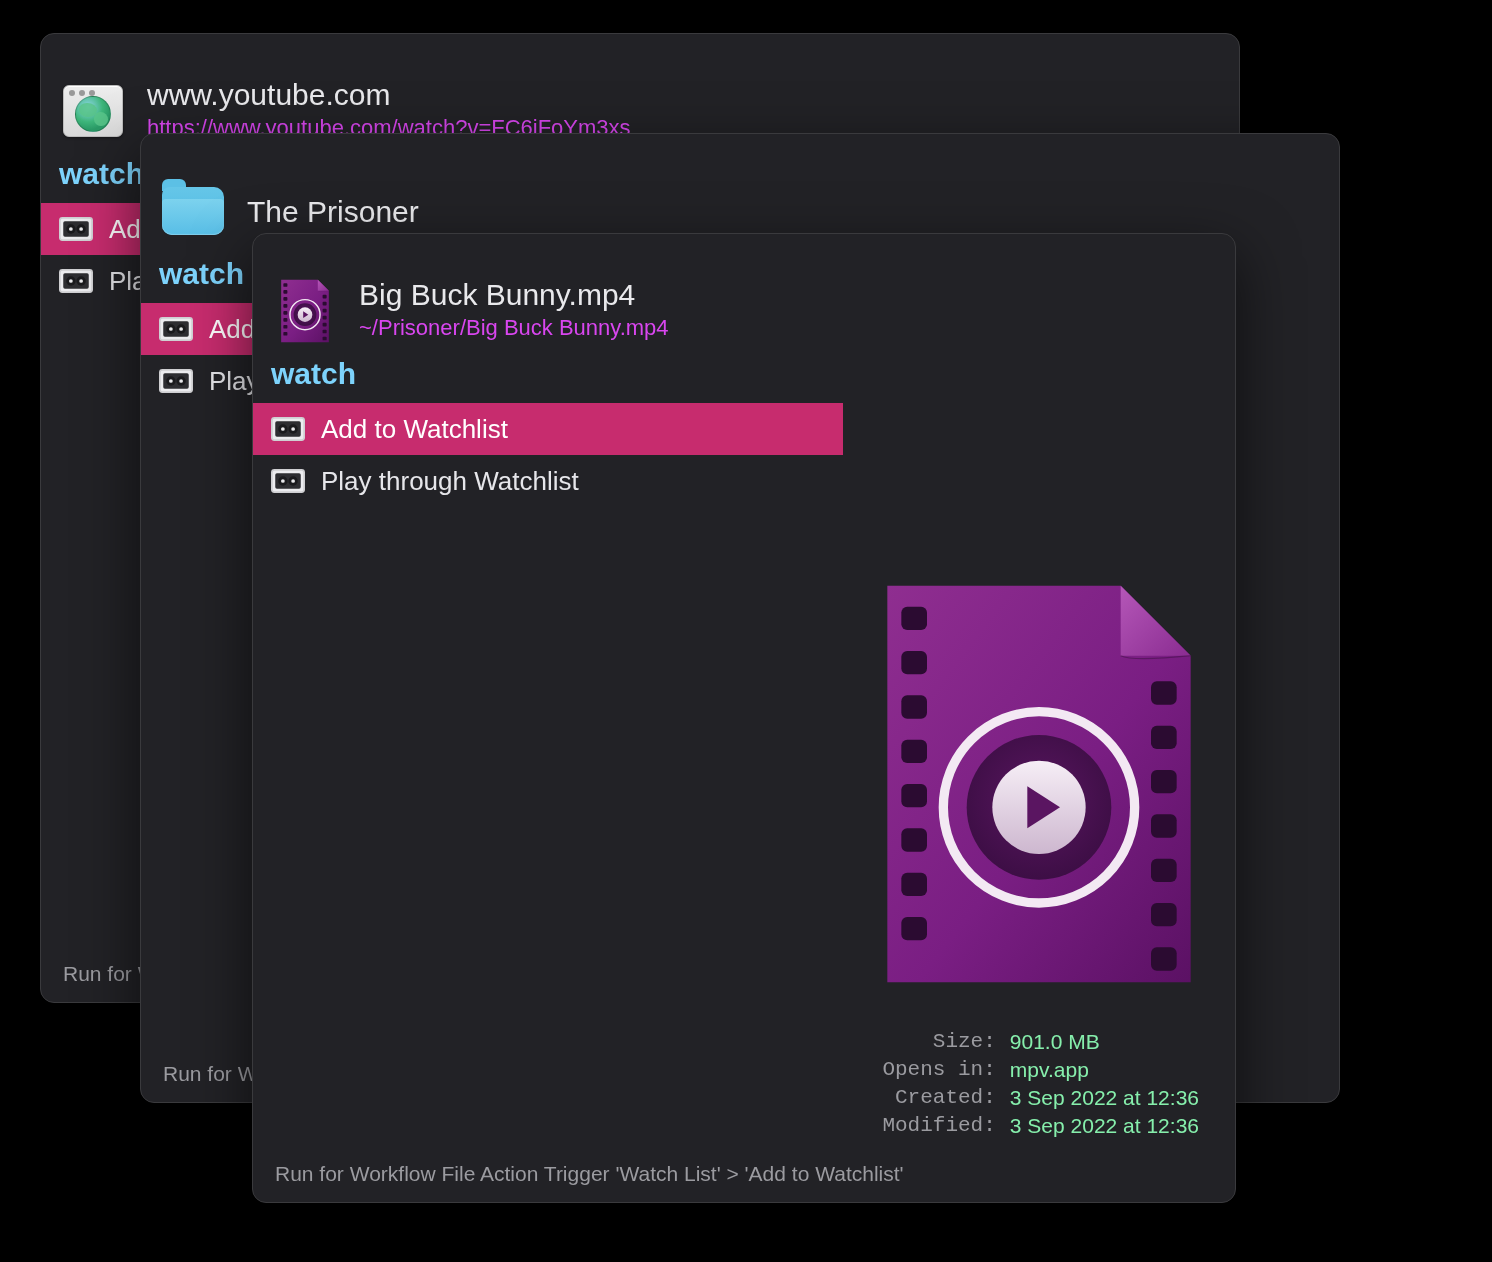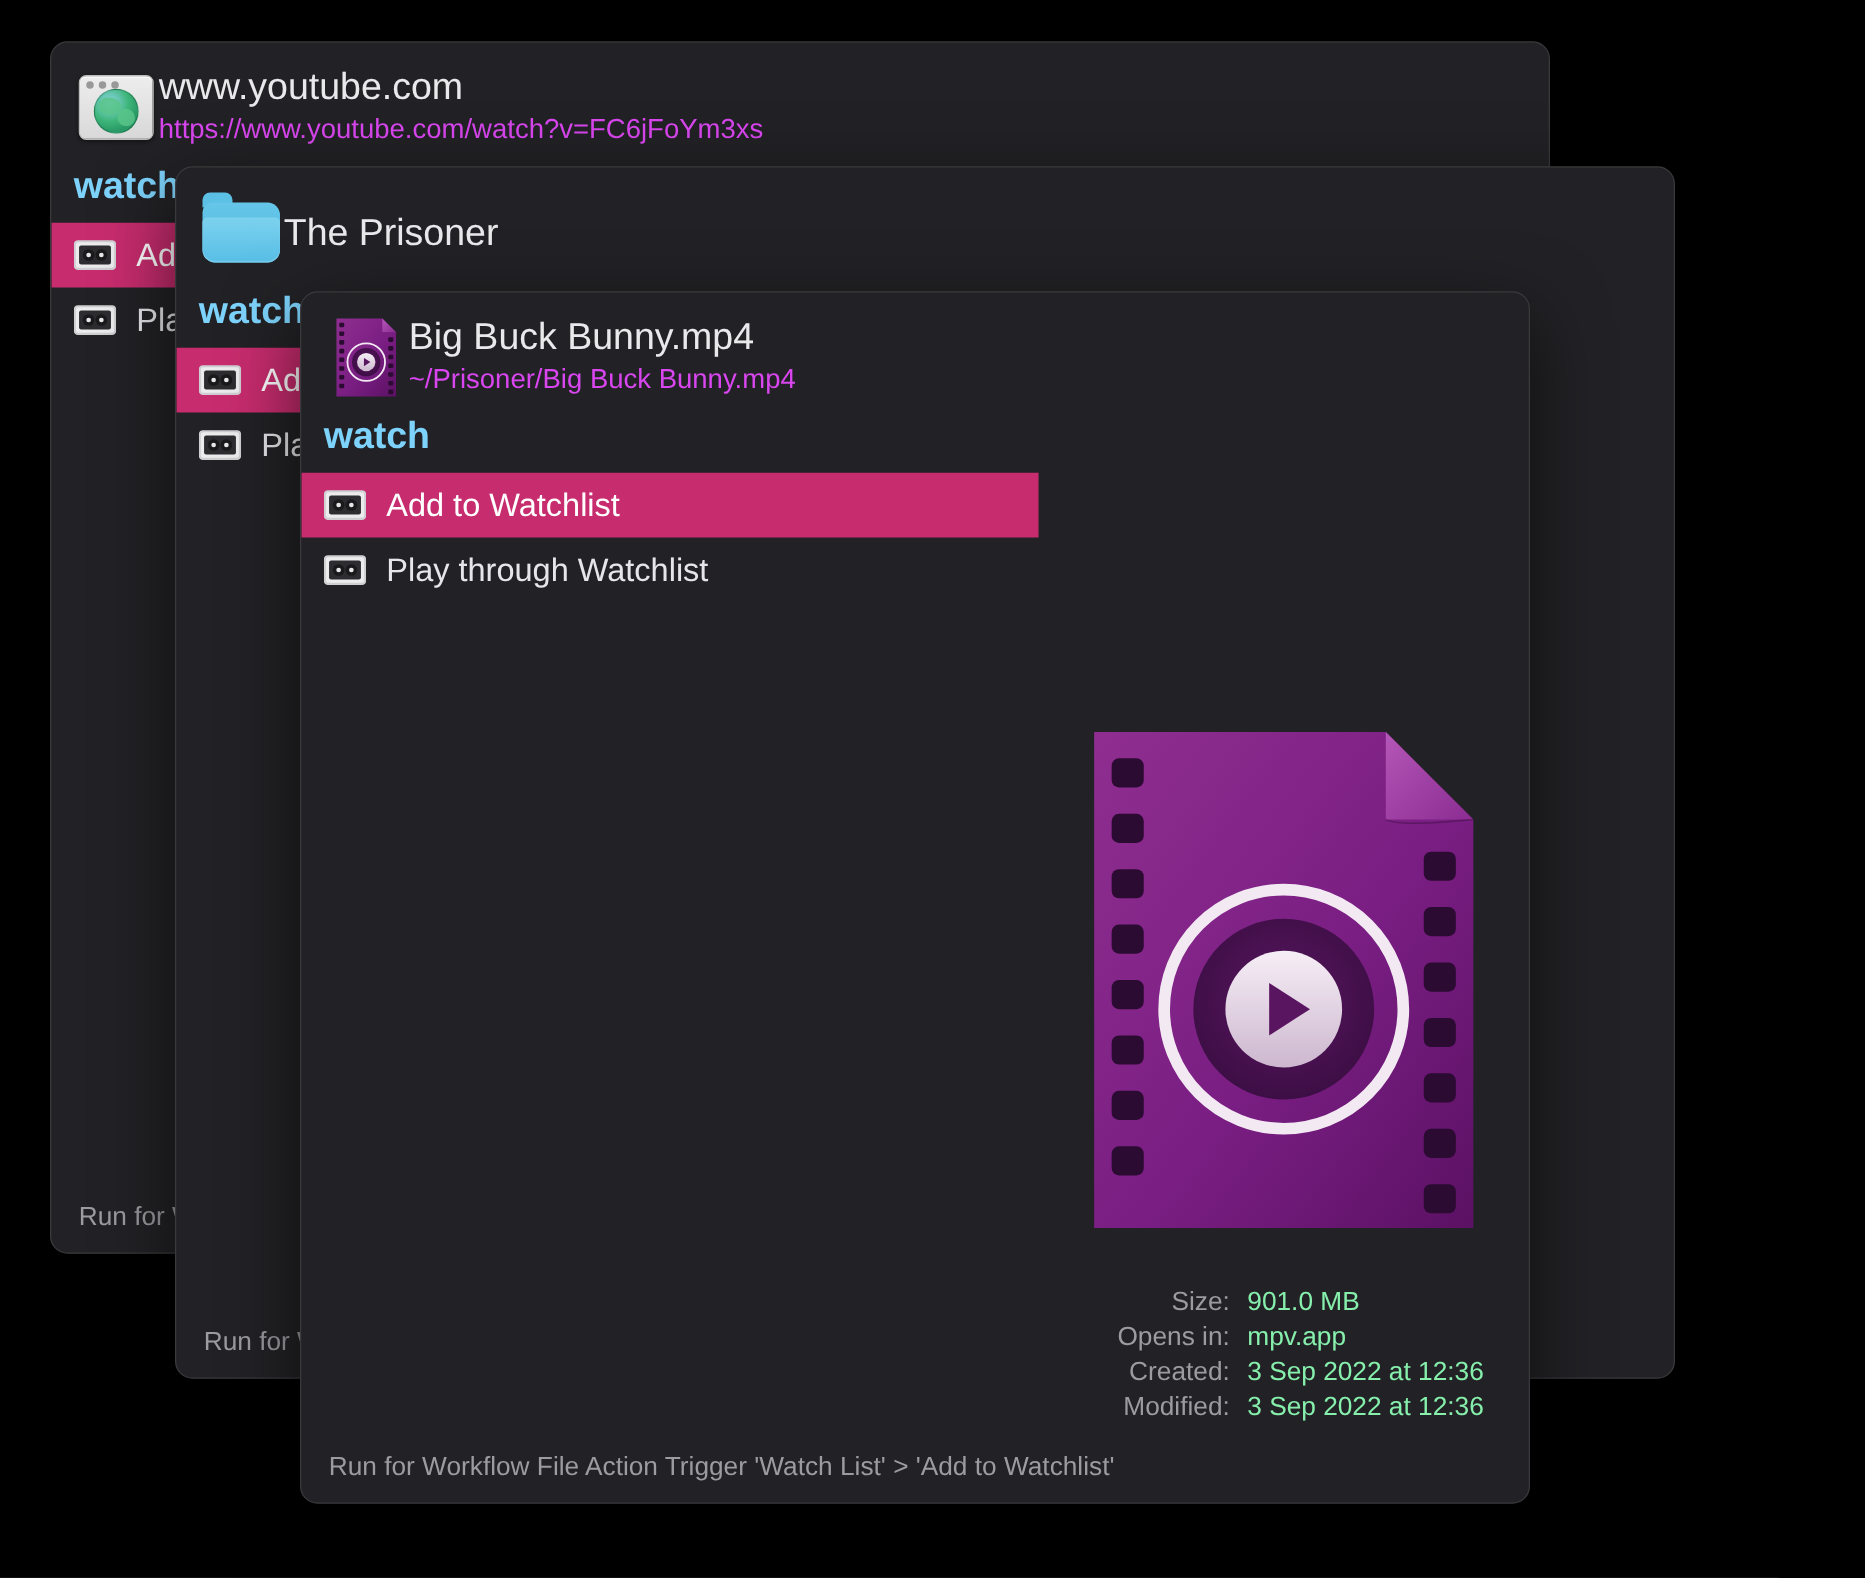--- a/index.html
+++ b/index.html
@@ -36,31 +36,33 @@
       z-index: 1;
     }
     .panel-mid {
       left: 140px;
       top: 133px;
       width: 1200px;
       height: 970px;
       z-index: 2;
     }
     .panel-front {
-      left: 240px;
+      left: 252px;
       top: 233px;
       width: 984px;
       height: 970px;
       z-index: 3;
     }
 
     .panel-header {
       display: flex;
       align-items: center;
       padding: 18px 22px 8px 18px;
+      gap: 20px;
+      margin-top: 25px;
     }
     .panel-header .icon-slot {
       width: 68px;
       height: 68px;
       flex: 0 0 68px;
       display: flex;
       align-items: center;
       justify-content: center;
     }
     .panel-header .text-slot {
@@ -254,20 +256,21 @@
       grid-template-columns: 1fr auto;
       column-gap: 14px;
       row-gap: 4px;
       font-size: 21px;
       padding-right: 6px;
       justify-content: end;
     }
     .metadata .k {
       text-align: right;
       color: #9b9ba0;
+      font-family: Liberation Mono, monospace;
     }
     .metadata .v {
       color: #86efac;
       text-align: left;
     }
   </style>
 </head>
 <body>
 
 <svg width="0" height="0" style="position:absolute">

